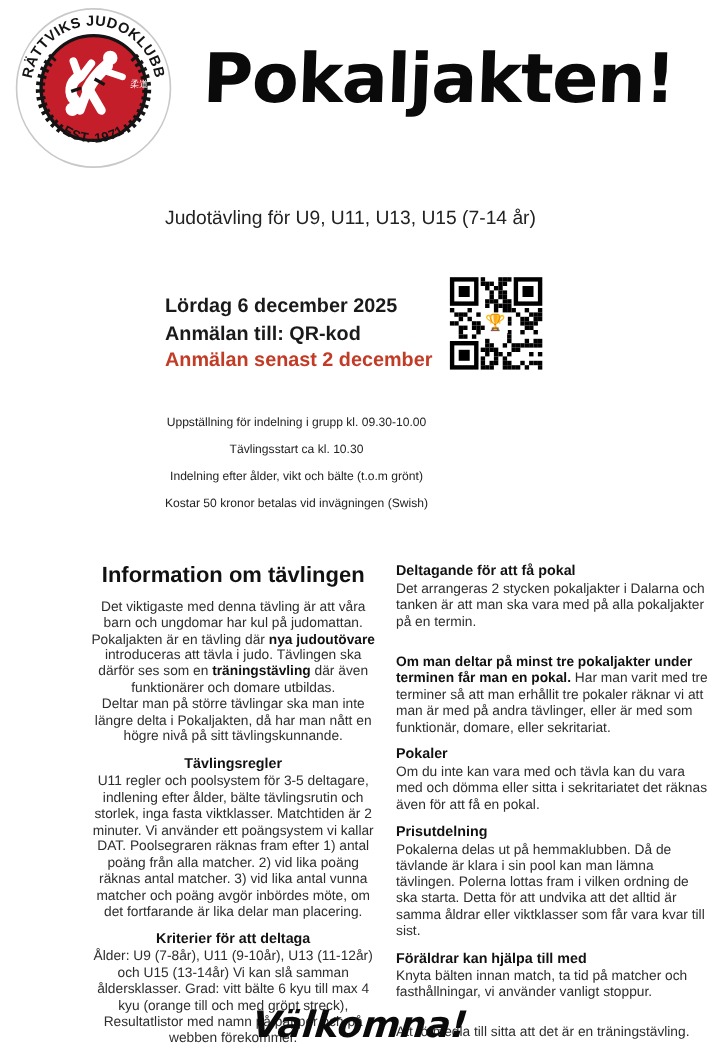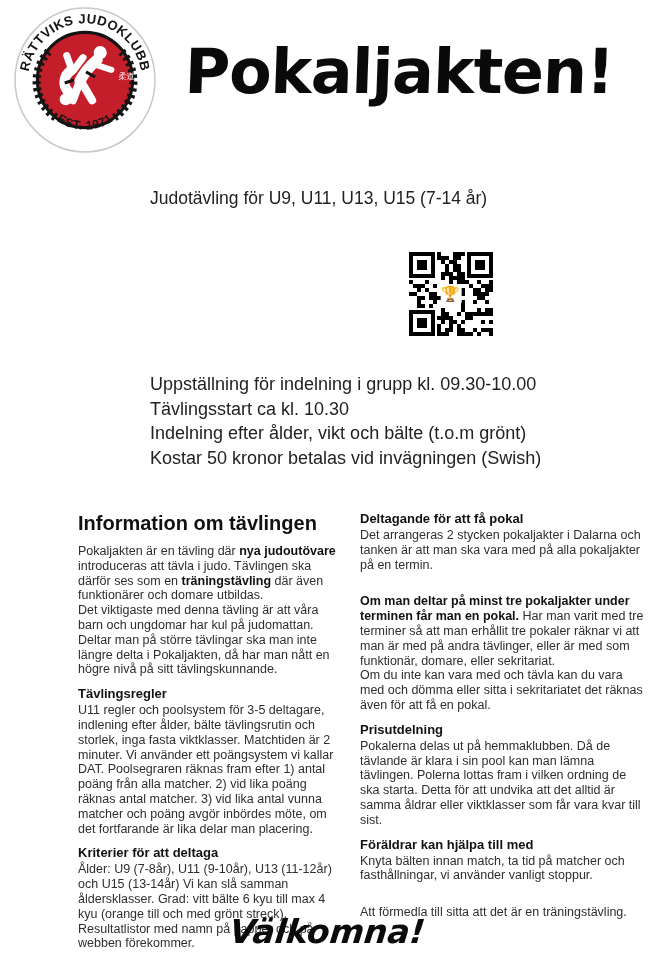--- a/index.html
+++ b/index.html
@@ -38,25 +38,25 @@
   .finder::after{content:"";position:absolute;left:4px;top:4px;width:10px;height:10px;background:#000;}
   .finder.tl{left:0;top:0;}
   .finder.tr{right:0;top:0;}
   .finder.bl{left:0;bottom:0;}
   .qr .trophy{
     position:absolute;left:50%;top:50%;transform:translate(-50%,-50%);
     background:#fff;padding:0 1px;font-size:15px;line-height:18px;
   }
 
   
-  .details{position:absolute;left:150px;top:372px;font-size:18px;line-height:24.5px;color:#222;}
+  .details{position:absolute;left:150px;top:372px;font-size:11px;line-height:24.5px;color:#222;text-align:center;}
 
   
   .col{position:absolute;top:511px;font-size:12.5px;line-height:14.8px;color:#2e2e2e;}
-  .col-left{left:78px;width:268px;}
+  .col-left{left:78px;width:268px;text-align:center;}
   .col-right{left:360px;width:287px;}
   .col h1{font-size:20px;font-weight:700;color:#111;margin:0 0 9px 0;line-height:24px;}
   .col h2{font-size:13px;font-weight:700;color:#111;margin:9px 0 1px 0;line-height:16px;}
   .col p{margin:0 0 0 0;}
   .col p.gap{margin-top:22px;}
   .b{font-weight:700;color:#111;}
 
   
   .closing{
     position:absolute;left:0;right:0;top:912px;text-align:center;
@@ -101,20 +101,25 @@
     </g>
     <text x="104" y="72" font-size="8" fill="#ffffff" font-family="DejaVu Sans, sans-serif">柔道</text>
   </svg>
 
   <div class="title">Pokaljakten!</div>
 
   <div class="intro">
     <div>Judotävling för U9, U11, U13, U15 (7-14 år)</div>
   </div>
 
+  <div class="event">
+    <div>Lördag 6 december 2025</div>
+    <div>Anmälan till: QR-kod</div>
+    <div class="deadline">Anmälan senast 2 december</div>
+  </div>
 
   <div class="qr">
     <div class="modules">
         <div style="grid-area: 1 / 8;"></div>
         <div style="grid-area: 1 / 12;"></div>
         <div style="grid-area: 1 / 13;"></div>
         <div style="grid-area: 1 / 14;"></div>
         <div style="grid-area: 2 / 8;"></div>
         <div style="grid-area: 2 / 9;"></div>
         <div style="grid-area: 2 / 10;"></div>
@@ -244,33 +249,34 @@
 
   <div class="details">
     <div>Uppställning för indelning i grupp kl. 09.30-10.00</div>
     <div>Tävlingsstart ca kl. 10.30</div>
     <div>Indelning efter ålder, vikt och bälte (t.o.m grönt)</div>
     <div>Kostar 50 kronor betalas vid invägningen (Swish)</div>
   </div>
 
   <div class="col col-left">
     <h1>Information om tävlingen</h1>
+    <p>Det viktigaste med denna tävling är att våra barn och ungdomar har kul på judomattan.</p>
     <p><span>Pokaljakten är en tävling där </span><span class="b">nya judoutövare</span><span> introduceras att tävla i judo. Tävlingen ska därför ses som en </span><span class="b">träningstävling</span><span> där även funktionärer och domare utbildas.</span></p>
-    <p>Det viktigaste med denna tävling är att våra barn och ungdomar har kul på judomattan.</p>
     <p>Deltar man på större tävlingar ska man inte längre delta i Pokaljakten, då har man nått en högre nivå på sitt tävlingskunnande.</p>
     <h2>Tävlingsregler</h2>
     <p>U11 regler och poolsystem för 3-5 deltagare, indlening efter ålder, bälte tävlingsrutin och storlek, inga fasta viktklasser. Matchtiden är 2 minuter. Vi använder ett poängsystem vi kallar DAT. Poolsegraren räknas fram efter 1) antal poäng från alla matcher. 2) vid lika poäng räknas antal matcher. 3) vid lika antal vunna matcher och poäng avgör inbördes möte, om det fortfarande är lika delar man placering.</p>
     <h2>Kriterier för att deltaga</h2>
     <p>Ålder: U9 (7-8år), U11 (9-10år), U13 (11-12år) och U15 (13-14år) Vi kan slå samman åldersklasser. Grad: vitt bälte 6 kyu till max 4 kyu (orange till och med grönt streck), Resultatlistor med namn på papper och på webben förekommer.</p>
   </div>
 
   <div class="col col-right">
     <h2 style="margin-top:0">Deltagande för att få pokal</h2>
     <p>Det arrangeras 2 stycken pokaljakter i Dalarna och tanken är att man ska vara med på alla pokaljakter på en termin.</p>
     <p class="gap"><span class="b">Om man deltar på minst tre pokaljakter under terminen får man en pokal.</span><span> Har man varit med tre terminer så att man erhållit tre pokaler räknar vi att man är med på andra tävlinger, eller är med som funktionär, domare, eller sekritariat.</span></p>
+    <h2>Pokaler</h2>
     <p>Om du inte kan vara med och tävla kan du vara med och dömma eller sitta i sekritariatet det räknas även för att få en pokal.</p>
     <h2>Prisutdelning</h2>
     <p>Pokalerna delas ut på hemmaklubben. Då de tävlande är klara i sin pool kan man lämna tävlingen. Polerna lottas fram i vilken ordning de ska starta. Detta för att undvika att det alltid är samma åldrar eller viktklasser som får vara kvar till sist.</p>
     <h2>Föräldrar kan hjälpa till med</h2>
     <p>Knyta bälten innan match, ta tid på matcher och fasthållningar, vi använder vanligt stoppur.</p>
     <p class="gap">Att förmedla till sitta att det är en träningstävling.</p>
   </div>
 
   <div class="closing">Välkomna!</div>
 

